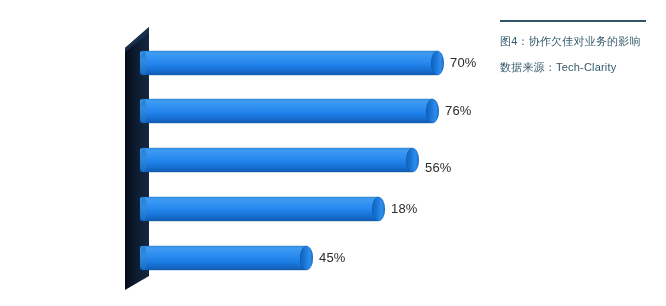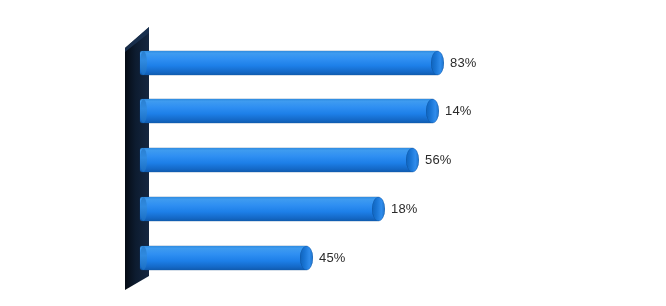--- a/index.html
+++ b/index.html
@@ -129,47 +129,52 @@
         </linearGradient>
       </defs>
       <polygon points="149,27 149,276 125,290 125,48" fill="url(#wallGrad)"></polygon>
       <polygon points="149,27 125,48 125,52 149,33" fill="#1b3252" opacity="0.85"></polygon>
     </svg>
 
     <div class="bar-row" style="top:51px">
       <div class="bar" style="width:298px">
         <div class="bar-cap" style="right:-6px"></div>
       </div>
-      <div class="value-label" style="left:450px; top:4px">83%</div>
+      <div class="value-label" style="left:450px; top:4px">70%</div>
     </div>
 
     <div class="bar-row" style="top:99px">
       <div class="bar" style="width:293px">
         <div class="bar-cap" style="right:-6px"></div>
       </div>
-      <div class="value-label" style="left:445px; top:4px">14%</div>
+      <div class="value-label" style="left:445px; top:4px">76%</div>
     </div>
 
     <div class="bar-row" style="top:148px">
       <div class="bar" style="width:273px">
         <div class="bar-cap" style="right:-6px"></div>
       </div>
-      <div class="value-label" style="left:425px; top:4px">56%</div>
+      <div class="value-label" style="left:425px; top:12px">56%</div>
     </div>
 
     <div class="bar-row" style="top:197px">
       <div class="bar" style="width:239px">
         <div class="bar-cap" style="right:-6px"></div>
       </div>
       <div class="value-label" style="left:391px; top:4px">18%</div>
     </div>
 
     <div class="bar-row" style="top:246px">
       <div class="bar" style="width:167px">
         <div class="bar-cap" style="right:-6px"></div>
       </div>
       <div class="value-label" style="left:319px; top:4px">45%</div>
     </div>
 
   </div>
 
+  <div id="caption-block">
+    <div id="caption-rule"></div>
+    <div class="caption-line" id="caption-title">图4：协作欠佳对业务的影响</div>
+    <div class="caption-line">数据来源：Tech-Clarity</div>
+  </div>
 
 </div>
 
 </body></html>

